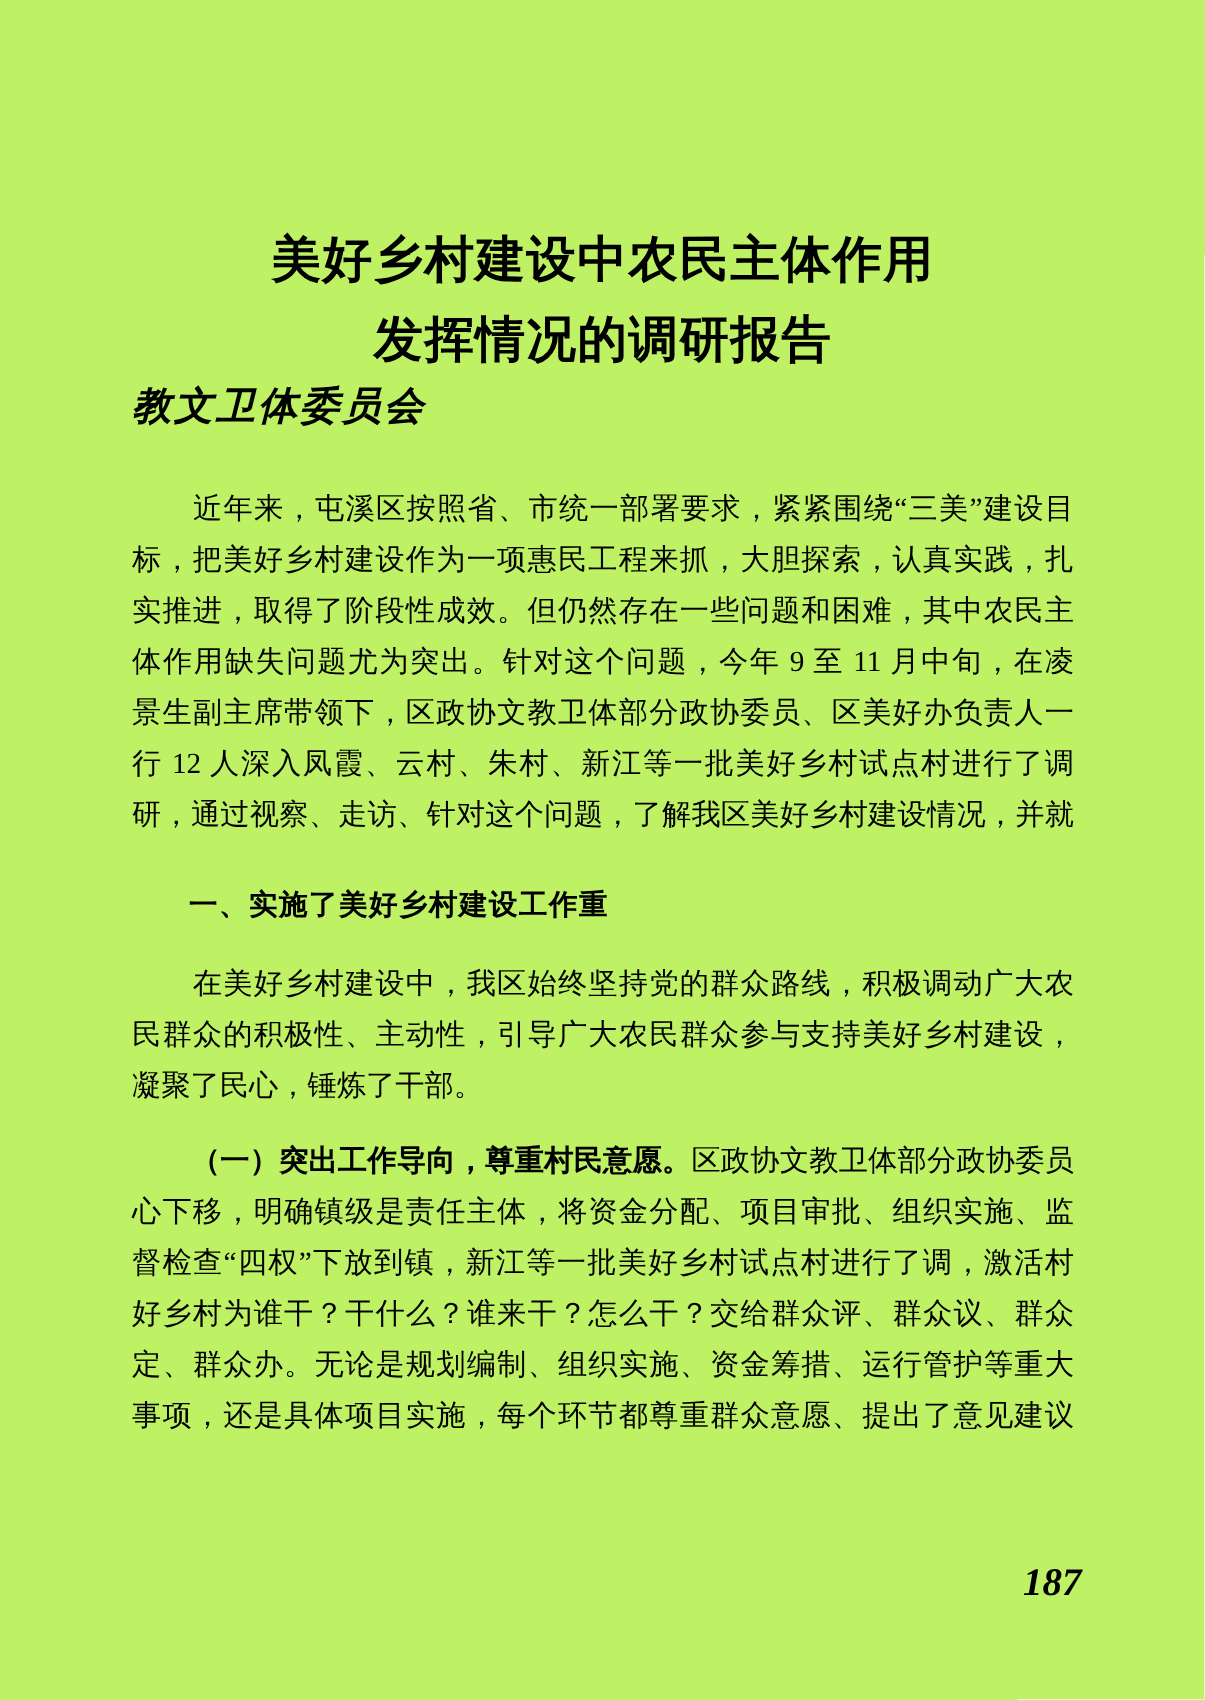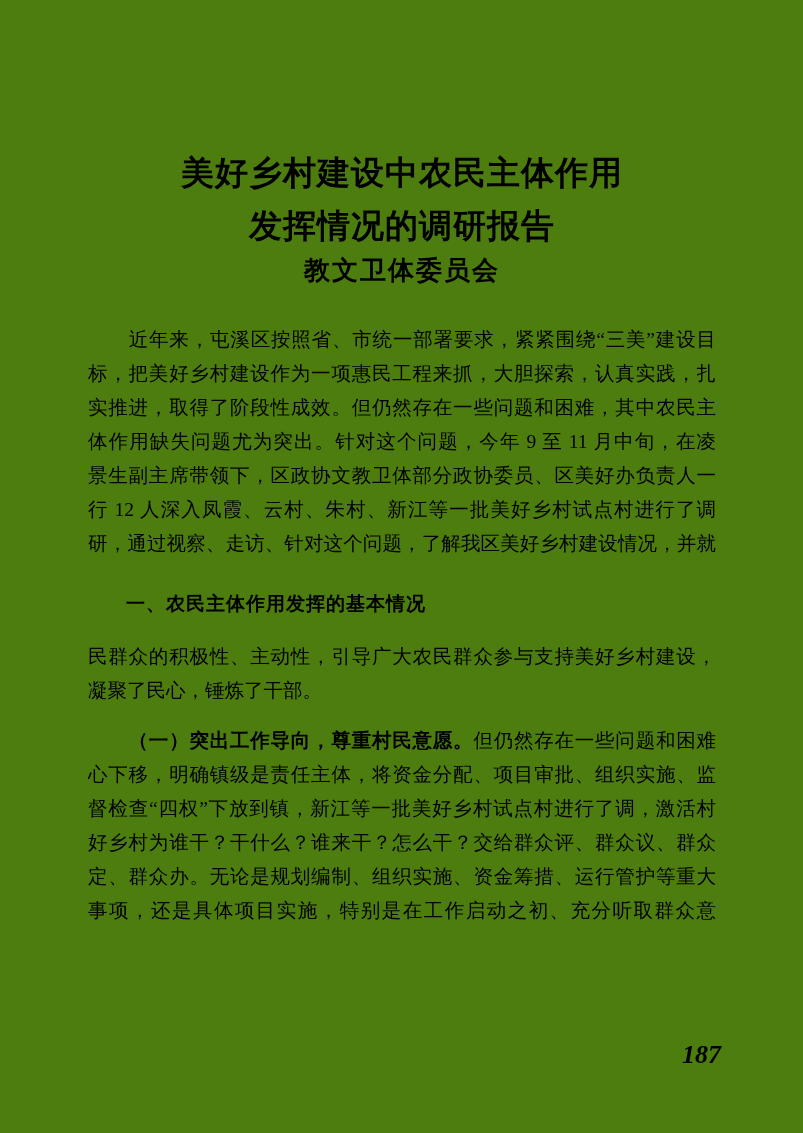--- a/index.html
+++ b/index.html
@@ -4,21 +4,21 @@
 <style>
   html, body {
     margin: 0;
     padding: 0;
     background: #ffffff;
   }
   .page {
     position: relative;
     width: 803px;
     height: 1133px;
-    background: #4d7c0f;
+    background: #bef264;
     color: #000000;
     font-family: "Liberation Serif", "DejaVu Serif", serif;
     overflow: hidden;
   }
   .content {
     position: absolute;
     left: 88px;
     top: 0;
     width: 628px;
   }
@@ -29,21 +29,22 @@
     font-size: 33px;
     line-height: 53px;
     text-align: center;
     letter-spacing: 1px;
   }
   .title .tline { display: block; }
   .author {
     margin-top: 2px;
     font-size: 26px;
     line-height: 34px;
-    text-align: center;
+    text-align: left;
+    font-style: italic;
     font-weight: bold;
     letter-spacing: 2px;
   }
   .para {
     font-size: 19.5px;
   }
   .p1 { margin-top: 35px; font-family: Liberation Serif, serif; }
   .p2 { margin-top: 0; }
   .p3 { margin-top: 16px; }
   .line {
@@ -93,34 +94,35 @@
     <div class="para p1">
         <div class="line">　　近年来，屯溪区按照省、市统一部署要求，紧紧围绕“三美”建设目</div>
         <div class="line">标，把美好乡村建设作为一项惠民工程来抓，大胆探索，认真实践，扎</div>
         <div class="line">实推进，取得了阶段性成效。但仍然存在一些问题和困难，其中农民主</div>
         <div class="line">体作用缺失问题尤为突出。针对这个问题，今年 9 至 11 月中旬，在凌</div>
         <div class="line">景生副主席带领下，区政协文教卫体部分政协委员、区美好办负责人一</div>
         <div class="line">行 12 人深入凤霞、云村、朱村、新江等一批美好乡村试点村进行了调</div>
         <div class="line">研，通过视察、走访、针对这个问题，了解我区美好乡村建设情况，并就</div>
       </div>
 
-    <h2 class="heading">一、农民主体作用发挥的基本情况</h2>
+    <h2 class="heading">一、实施了美好乡村建设工作重</h2>
 
     <div class="para p2">
+        <div class="line">　　在美好乡村建设中，我区始终坚持党的群众路线，积极调动广大农</div>
         <div class="line">民群众的积极性、主动性，引导广大农民群众参与支持美好乡村建设，</div>
         <div class="line last">凝聚了民心，锤炼了干部。</div>
       </div>
 
     <div class="para p3">
-      <div class="line"><b>　　（一）突出工作导向，尊重村民意愿。</b><span>但仍然存在一些问题和困难</span></div>
+      <div class="line"><b>　　（一）突出工作导向，尊重村民意愿。</b><span>区政协文教卫体部分政协委员</span></div>
       <div>
           <div class="line">心下移，明确镇级是责任主体，将资金分配、项目审批、组织实施、监</div>
           <div class="line">督检查“四权”下放到镇，新江等一批美好乡村试点村进行了调，激活村</div>
           <div class="line">好乡村为谁干？干什么？谁来干？怎么干？交给群众评、群众议、群众</div>
           <div class="line">定、群众办。无论是规划编制、组织实施、资金筹措、运行管护等重大</div>
-          <div class="line">事项，还是具体项目实施，特别是在工作启动之初、充分听取群众意</div>
+          <div class="line">事项，还是具体项目实施，每个环节都尊重群众意愿、提出了意见建议</div>
         </div>
     </div>
 
   </div>
 
   <div class="page-number">187</div>
 </div>
 
 </body></html>

